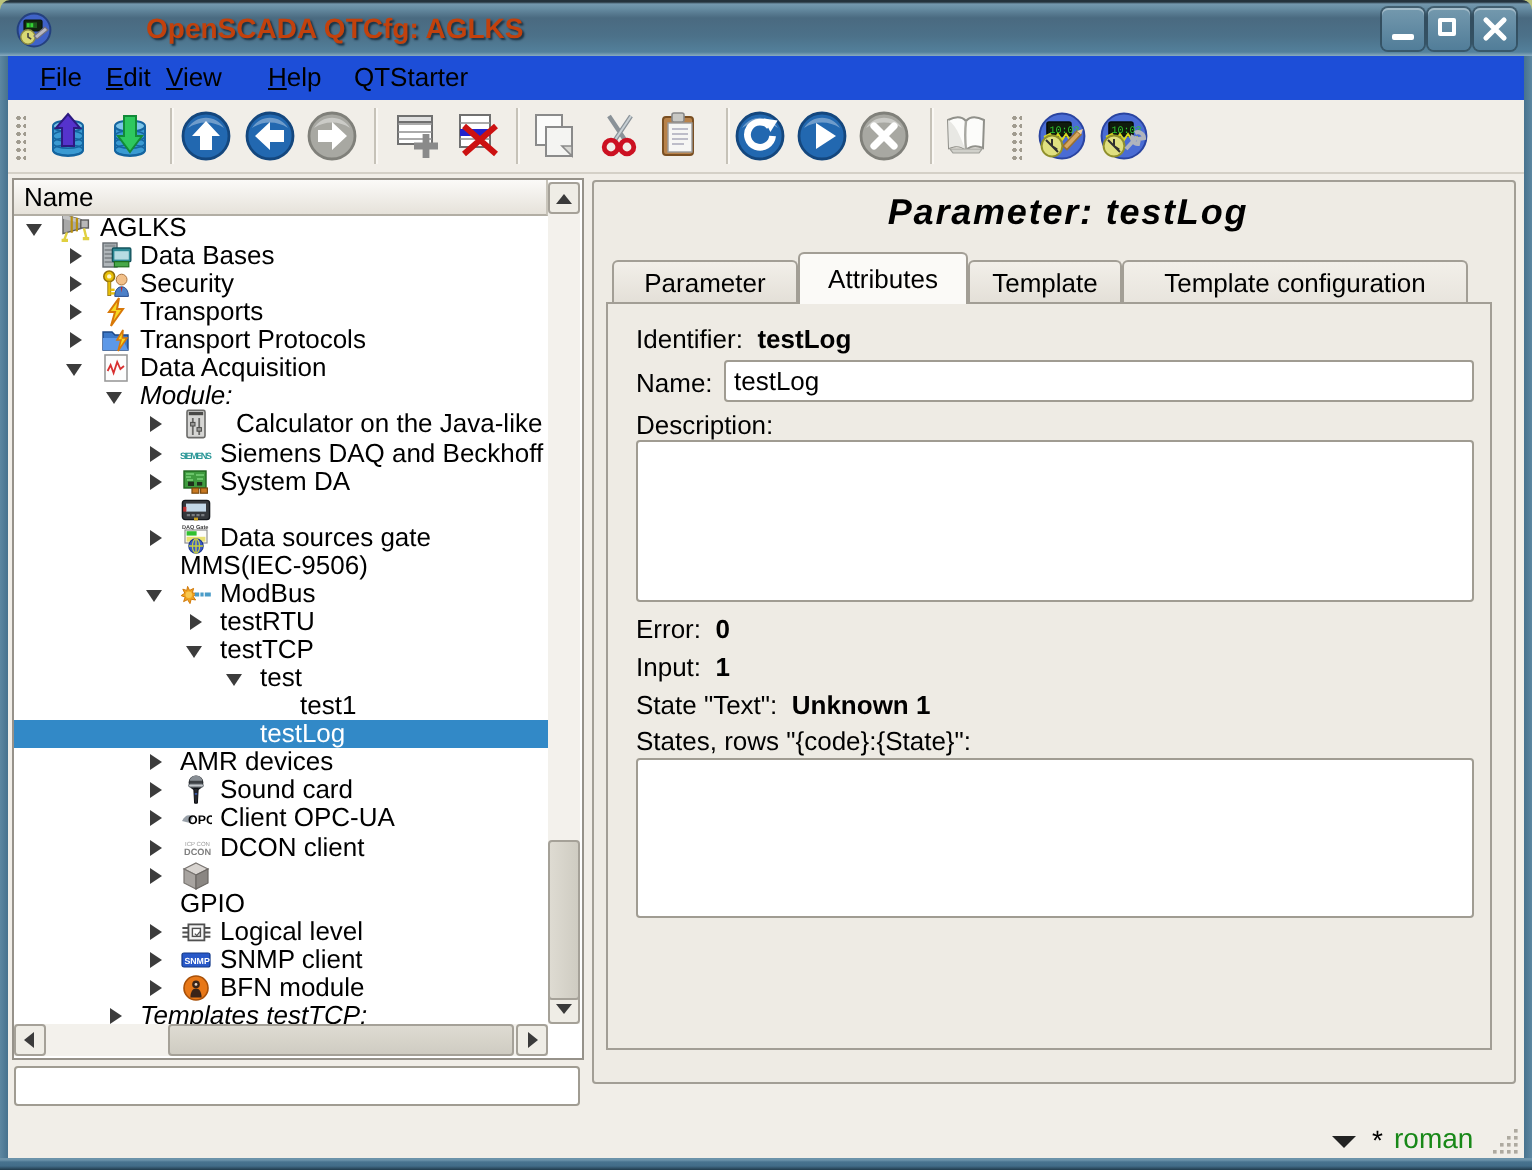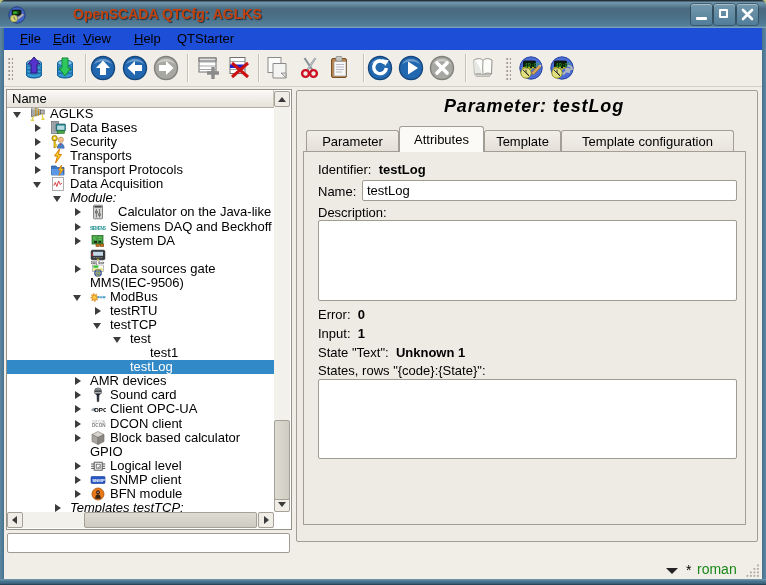--- a/index.html
+++ b/index.html
@@ -342,21 +342,20 @@
 <svg class="ticn" style="left:83px;top:293px" viewBox="0 0 16 16">
       <path d="M1 9.5 C2.5 6.5 4.5 6 6.5 7.5 L5 10.5 Z" fill="#98a0a8"></path>
       <text x="4" y="11.2" font-size="6.2" font-weight="bold" fill="#000" font-family="Liberation Sans">OPC</text>
     </svg>
 <div class="trow" style="left:103px;top:309px">DCON client</div>
 <div class="arrR" style="left:68px;top:312px"></div>
 <svg class="ticn" style="left:83px;top:308px" viewBox="0 0 16 16">
       <text x="2.5" y="6.8" font-size="3" fill="#989898" font-family="Liberation Sans">ICP CON</text>
       <text x="2" y="11.4" font-size="4.6" font-weight="bold" fill="#808080" font-family="Liberation Sans">DCON</text>
     </svg>
-<div class="trow" style="left:103px;top:323px">Block based calculator</div>
 <div class="arrR" style="left:68px;top:326px"></div>
 <svg class="ticn" style="left:83px;top:322px" viewBox="0 0 16 16">
       <path d="M8 1.5 L14 4.5 L8 7.5 L2 4.5 Z" fill="#d8d4d0" stroke="#787470" stroke-width=".6"></path>
       <path d="M2 4.5 L8 7.5 L8 14.5 L2 11.5 Z" fill="#a8a4a0" stroke="#787470" stroke-width=".6"></path>
       <path d="M14 4.5 L8 7.5 L8 14.5 L14 11.5 Z" fill="#8a8682" stroke="#6a6662" stroke-width=".6"></path>
     </svg>
 <div class="trow" style="left:83px;top:337px">GPIO</div>
 <div class="trow" style="left:103px;top:351px">Logical level</div>
 <div class="arrR" style="left:68px;top:354px"></div>
 <svg class="ticn" style="left:83px;top:350px" viewBox="0 0 16 16">

